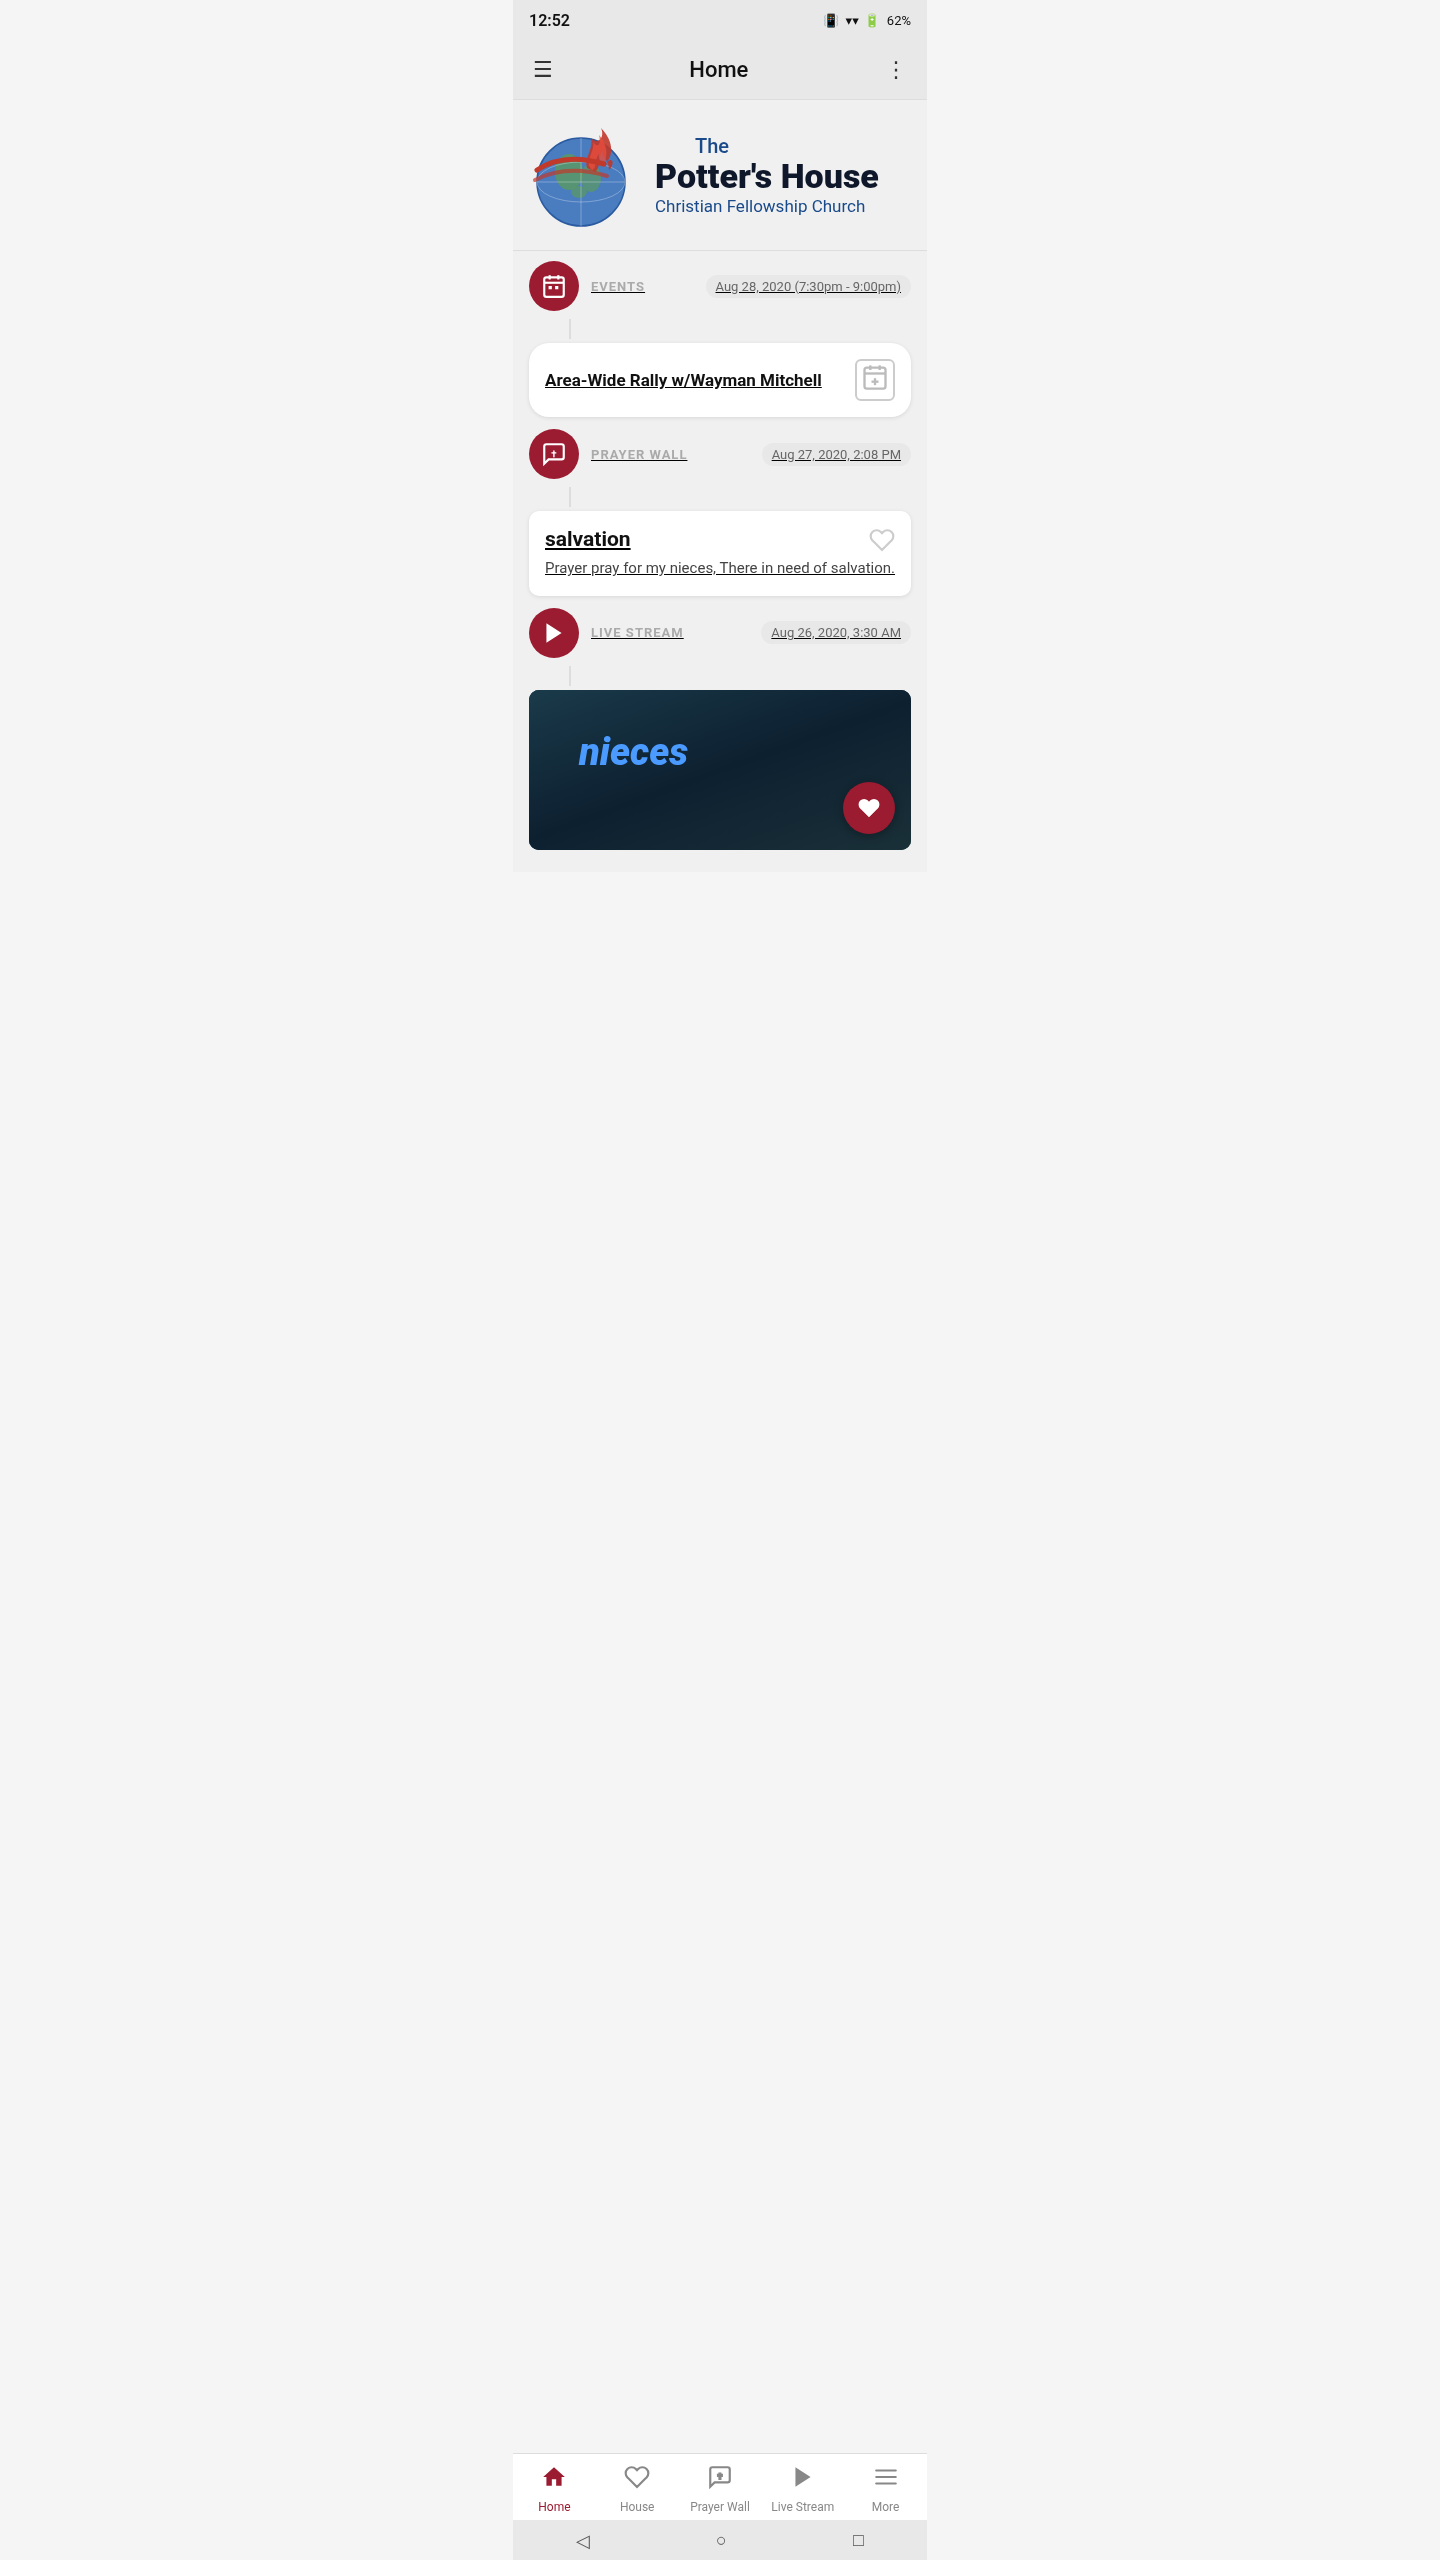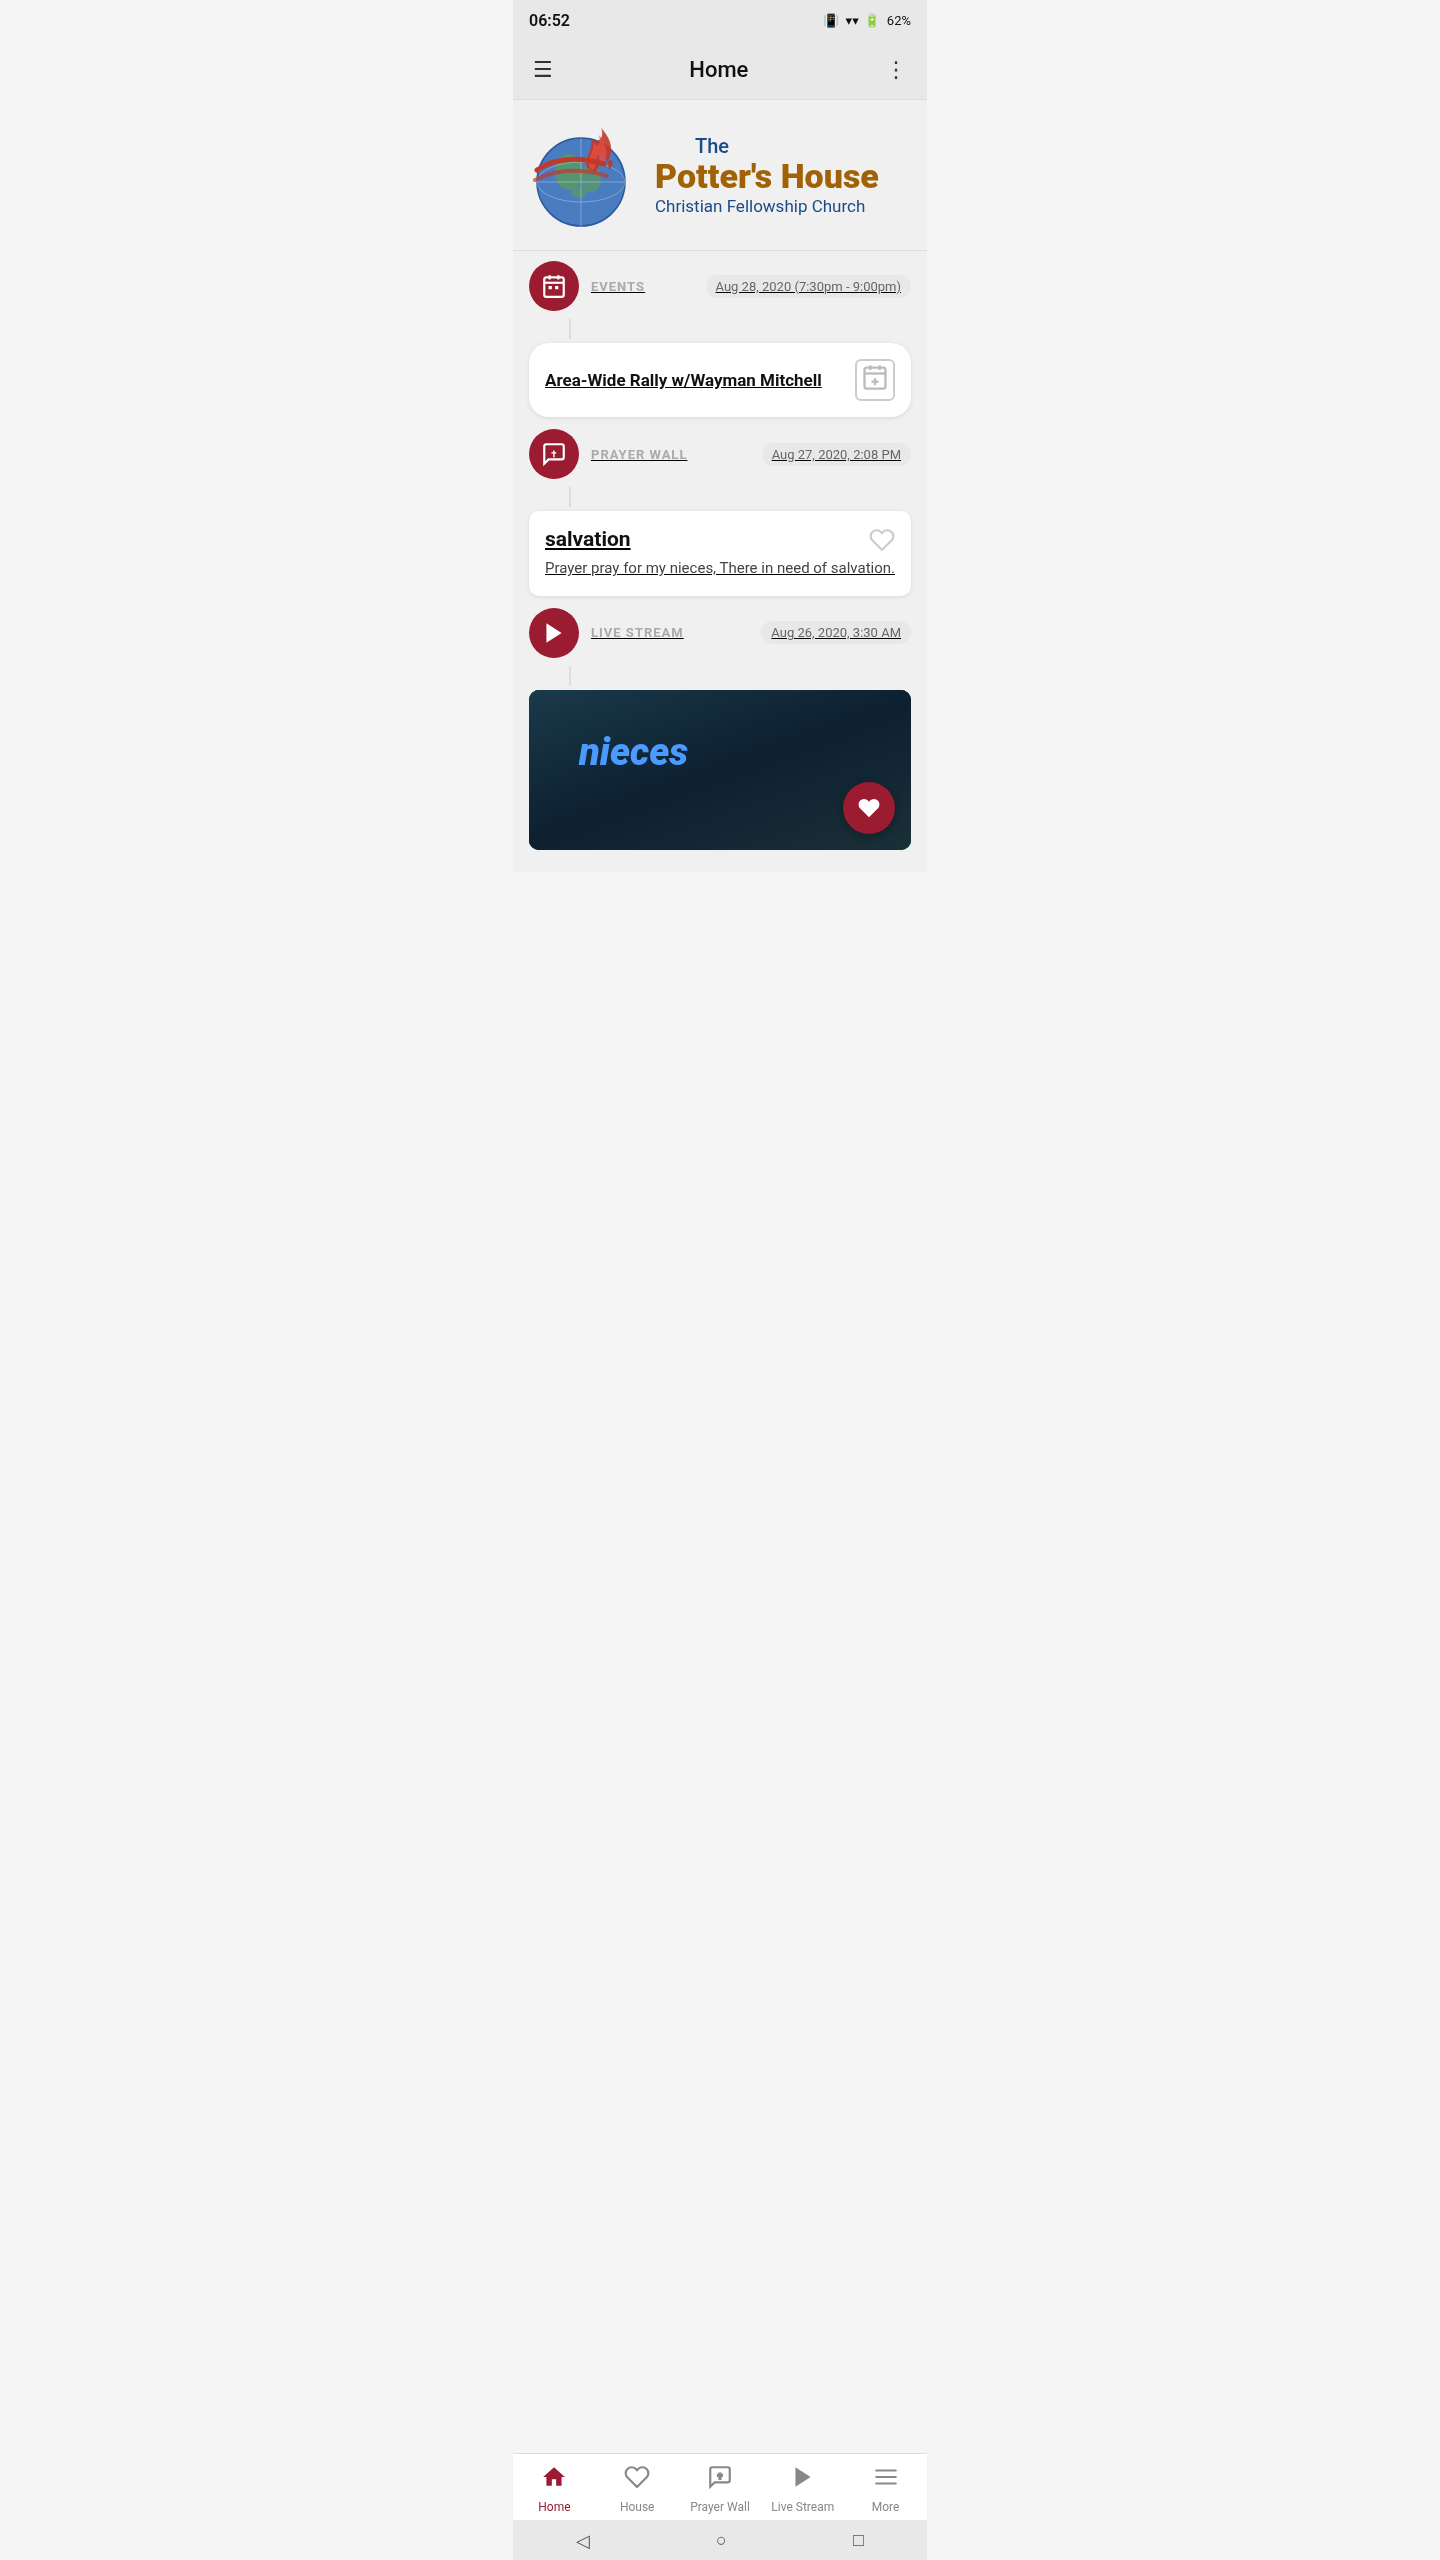--- a/index.html
+++ b/index.html
@@ -98,21 +98,21 @@
     .logo-the {
       font-size: 20px;
       color: #1a4a8a;
       font-weight: 500;
       margin-left: 40px;
     }
 
     .logo-potters-house {
       font-size: 34px;
       font-weight: 900;
-      color: #a16207;
+      color: #0f172a;
       line-height: 1.1;
     }
 
     .logo-subtitle {
       font-size: 17px;
       color: #1a4a8a;
       font-weight: 400;
     }
 
     
@@ -340,21 +340,21 @@
       content: '';
       position: absolute;
       top: 0; left: 0; right: 0; bottom: 0;
       background: linear-gradient(160deg, #1a3a4a 0%, #0d2030 50%, #1a3038 100%);
     }
   </style>
 </head>
 <body>
 
 <div class="status-bar">
-  <span class="status-time">06:52</span>
+  <span class="status-time">12:52</span>
   <div class="status-icons">
     <span>📳</span>
     <span>▾▾</span>
     <span>🔋</span>
     <span>62%</span>
   </div>
 </div>
 
 <div class="nav-bar">
   <span class="nav-hamburger">☰</span>

